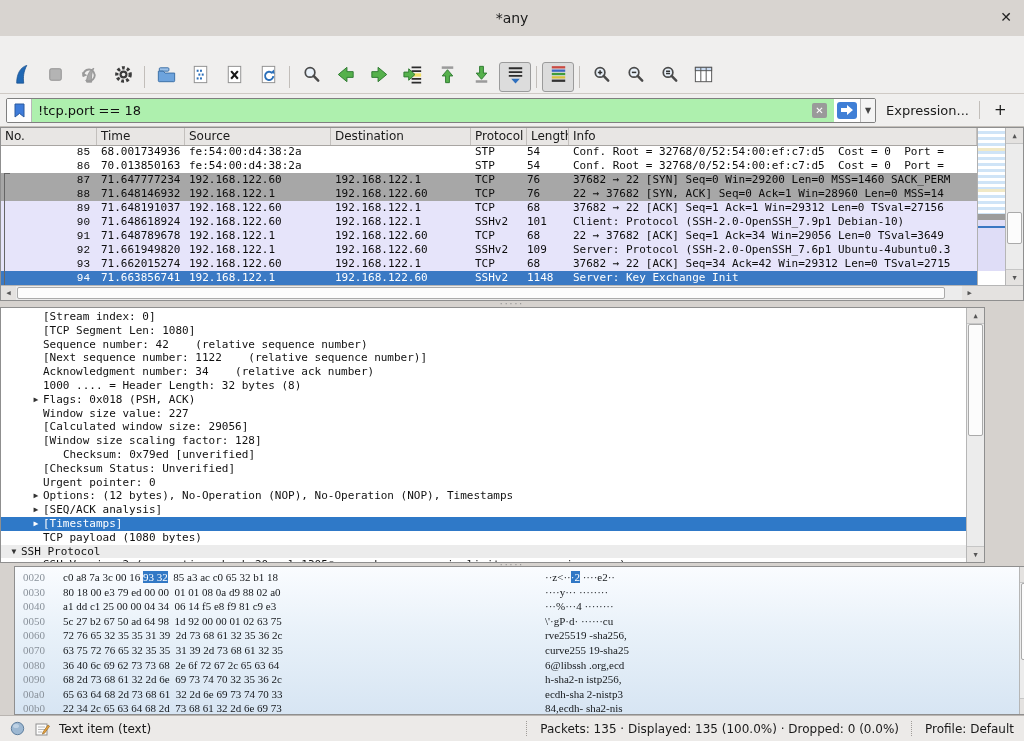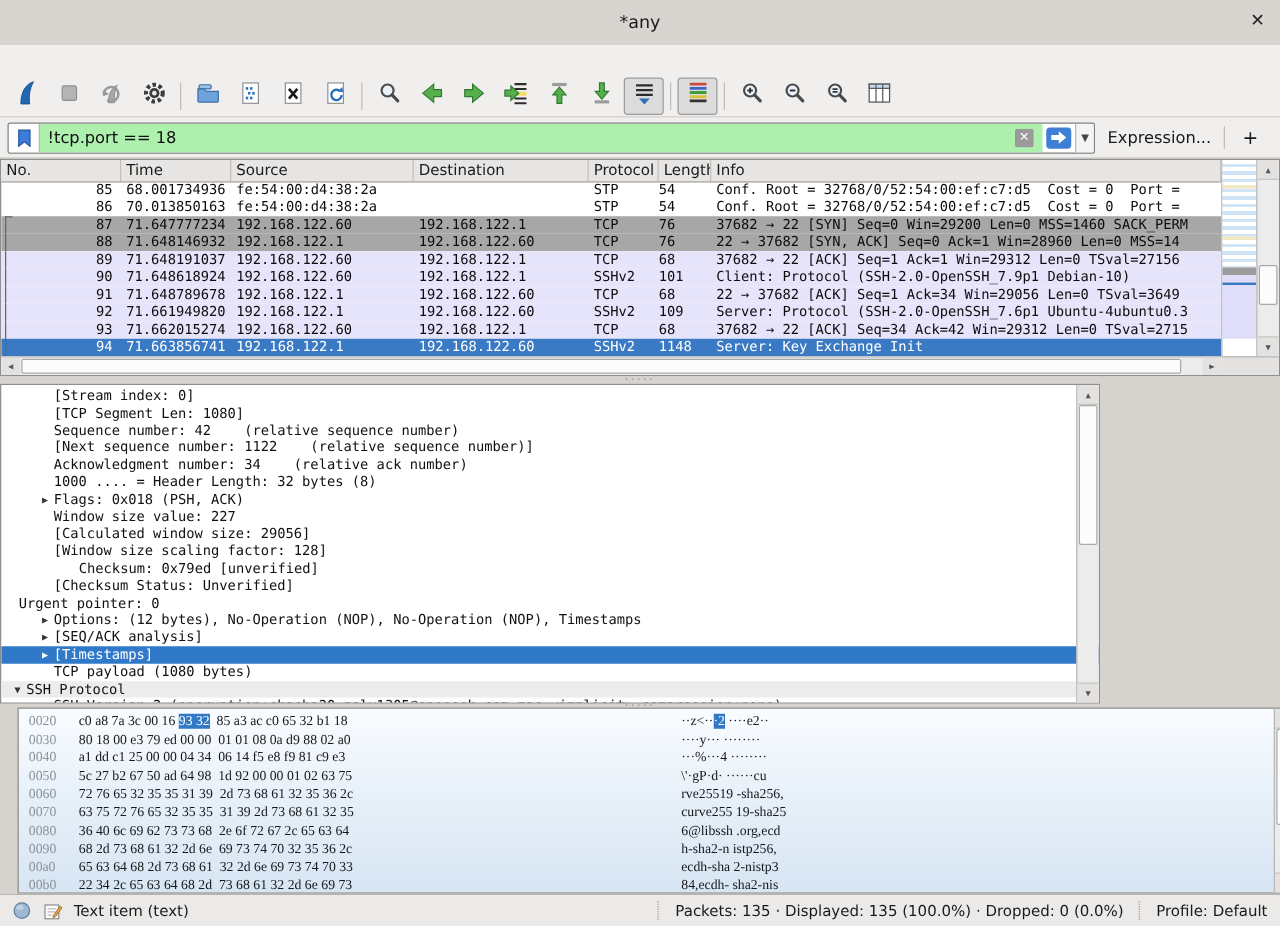--- a/index.html
+++ b/index.html
@@ -41,42 +41,42 @@
                 font-family:"DejaVu Sans","Liberation Sans",sans-serif;font-size:12px;overflow:hidden;}
   .hcell{border-right:1px solid #c3c0bd;padding:1px 0 0 4px;box-sizing:border-box;white-space:nowrap;overflow:hidden;}
   .plist-body{position:absolute;top:17px;left:0;right:46px;height:140px;overflow:hidden;}
   .prow{position:relative;display:flex;height:14px;line-height:14px;white-space:pre;color:#0c0c0c;}
   .prow.gray{background:#a7a7a7;}
   .prow.lavender{background:#e6e4fa;}
   .prow.selected{background:#3a79c4;color:#fff;}
   .prow.conv::before{content:"";position:absolute;left:3px;top:0;bottom:0;width:1px;background:#666;}
   .prow.conv-first::after{content:"";position:absolute;left:3px;top:0;width:6px;height:1px;background:#666;}
   .pcell{box-sizing:border-box;padding-left:4px;overflow:hidden;white-space:pre;}
-  .c-no{text-align:right;padding-right:7px;padding-left:0;}
+  .c-no{text-align:right;padding-right:7px;padding-left:0;font-family:Liberation Mono, monospace;}
   .c-len{text-align:left;padding-right:5px;padding-left:0;}
   .c-info{flex:1;}
   
   .minimap{position:absolute;top:0;right:18px;width:28px;bottom:15px;border-left:1px solid #b0b0b0;box-sizing:border-box;}
   .mm-band{width:100%;}
   .scroll-v{position:absolute;top:0;right:0;width:18px;background:#ececec;border-left:1px solid #b6b6b6;box-sizing:border-box;}
   .sv-up,.sv-down{position:absolute;left:0;width:100%;height:15px;display:flex;align-items:center;justify-content:center;font-size:7px;color:#555;background:#e4e2e0;}
   .sv-up{top:0;border-bottom:1px solid #c6c6c6;}
   .sv-down{bottom:0;border-top:1px solid #c6c6c6;}
   .sv-thumb{position:absolute;left:1px;right:1px;background:#fcfcfc;border:1px solid #aaa;border-radius:2px;}
   .plist .scroll-v{bottom:15px;}
   .scroll-h{position:absolute;left:0;bottom:0;right:46px;height:15px;background:#ececec;border-top:1px solid #b6b6b6;box-sizing:border-box;}
   .sh-left,.sh-right{position:absolute;top:0;width:15px;height:100%;display:flex;align-items:center;justify-content:center;font-size:7px;color:#555;background:#e4e2e0;}
   .sh-left{left:0;}.sh-right{right:0;}
   .sh-thumb{position:absolute;top:1px;bottom:1px;left:16px;right:32px;background:#fcfcfc;border:1px solid #aaa;border-radius:2px;}
   .sh-corner{position:absolute;right:0;bottom:0;width:46px;height:15px;background:#e4e2e0;border-top:1px solid #b6b6b6;box-sizing:border-box;}
   
   .splitter{position:absolute;left:0;width:1024px;background:#d6d2ce;display:flex;align-items:center;justify-content:center;}
   .splitter .dots{color:#8a8a8a;font-size:9px;letter-spacing:2px;line-height:4px;}
   
-  .details{position:absolute;top:307px;left:0;width:880px;height:256px;background:#fff;border:1px solid #8f8f8f;box-sizing:border-box;
+  .details{position:absolute;top:307px;left:0;width:985px;height:256px;background:#fff;border:1px solid #8f8f8f;box-sizing:border-box;
            font-family:"DejaVu Sans Mono","Liberation Mono",monospace;font-size:11px;overflow:hidden;padding-top:2px;}
   .drow{height:13.8px;line-height:13.8px;white-space:pre;display:flex;color:#111;}
   .drow .tw{display:inline-block;width:14px;flex:0 0 14px;text-align:center;font-size:8px;color:#333;}
   .drow.selected{background:#2f79c8;color:#fff;}
   .drow.selected .tw{color:#fff;}
   .drow.shaded{background:#ececec;}
   .details .scroll-v{top:0;bottom:0;}
   
   .hexpane{position:absolute;top:566px;left:14px;width:1024px;height:149px;border:1px solid #8f8f8f;box-sizing:border-box;
            background:linear-gradient(180deg,#fafcff 0%,#e8f1f9 45%,#d7e5f3 100%);
@@ -344,21 +344,21 @@
       <div class="drow" style="padding-left: 28px;"><span class="tw"></span><span>Sequence number: 42    (relative sequence number)</span></div>
       <div class="drow" style="padding-left: 28px;"><span class="tw"></span><span>[Next sequence number: 1122    (relative sequence number)]</span></div>
       <div class="drow" style="padding-left: 28px;"><span class="tw"></span><span>Acknowledgment number: 34    (relative ack number)</span></div>
       <div class="drow" style="padding-left: 28px;"><span class="tw"></span><span>1000 .... = Header Length: 32 bytes (8)</span></div>
       <div class="drow" style="padding-left: 28px;"><span class="tw">▶</span><span>Flags: 0x018 (PSH, ACK)</span></div>
       <div class="drow" style="padding-left: 28px;"><span class="tw"></span><span>Window size value: 227</span></div>
       <div class="drow" style="padding-left: 28px;"><span class="tw"></span><span>[Calculated window size: 29056]</span></div>
       <div class="drow" style="padding-left: 28px;"><span class="tw"></span><span>[Window size scaling factor: 128]</span></div>
       <div class="drow" style="padding-left: 28px; margin-left: 20px;"><span class="tw"></span><span>Checksum: 0x79ed [unverified]</span></div>
       <div class="drow" style="padding-left: 28px;"><span class="tw"></span><span>[Checksum Status: Unverified]</span></div>
-      <div class="drow" style=""><span class="tw"></span><span>Urgent pointer: 0</span></div>
+      <div class="drow" style="padding-left: 28px;"><span class="tw"></span><span>Urgent pointer: 0</span></div>
       <div class="drow" style="padding-left: 28px;"><span class="tw">▶</span><span>Options: (12 bytes), No-Operation (NOP), No-Operation (NOP), Timestamps</span></div>
       <div class="drow" style="padding-left: 28px;"><span class="tw">▶</span><span>[SEQ/ACK analysis]</span></div>
       <div class="drow selected" style="padding-left: 28px;"><span class="tw">▶</span><span>[Timestamps]</span></div>
       <div class="drow" style="padding-left: 28px;"><span class="tw"></span><span>TCP payload (1080 bytes)</span></div>
       <div class="drow shaded" style="padding-left: 6px;"><span class="tw">▼</span><span>SSH Protocol</span></div>
       <div class="drow" style="padding-left: 28px;"><span class="tw">▶</span><span>SSH Version 2 (encryption:chacha20-poly1305@openssh.com mac:&lt;implicit&gt; compression:none)</span></div>
       <div class="scroll-v">
         <div class="sv-up">▲</div>
         <div class="sv-thumb" style="top:16px;height:110px;"></div>
         <div class="sv-down">▼</div>

